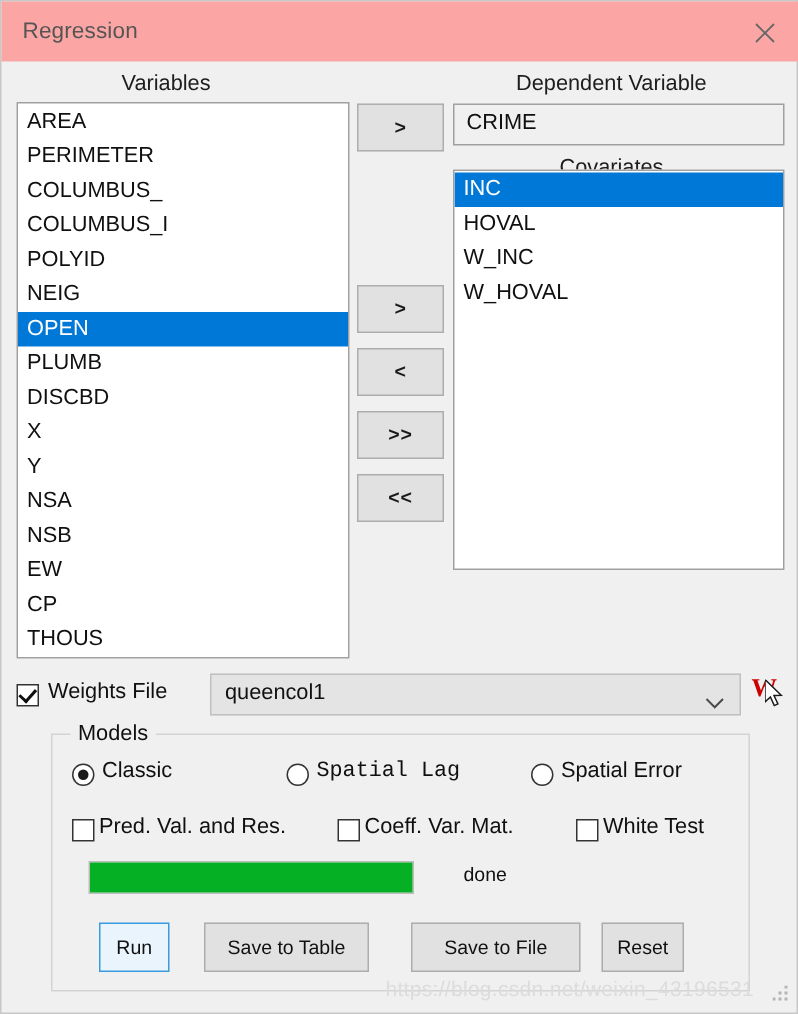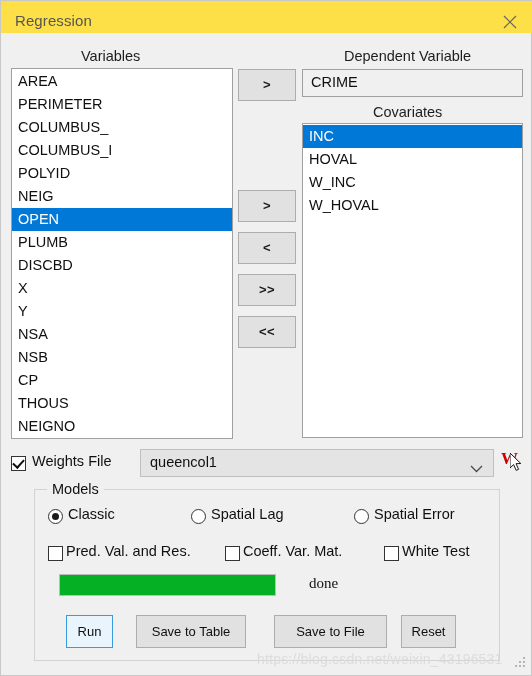--- a/index.html
+++ b/index.html
@@ -24,22 +24,22 @@
     background: #f0f0f0;
     border: 1px solid #c8c8c8;
     box-sizing: border-box;
   }
 
   
   #titlebar {
     position: absolute;
     left: 0; top: 0;
     width: 532px;
-    height: 32px;
-    background: #fde047;
+    height: 40px;
+    background: #fca5a5;
     box-sizing: border-box;
   }
   #title-text {
     position: absolute;
     left: 14px;
     top: 11px;
     font-size: 15px;
     color: #555555;
     letter-spacing: 0.1px;
   }
@@ -210,23 +210,22 @@
     border: 1px solid #bcbcbc;
     box-sizing: border-box;
   }
   #progress-fill {
     height: 100%;
     background: #06b025;
   }
   #progress-status {
     position: absolute;
     left: 308px; top: 574px;
-    font-size: 15px;
-    color: #101010;
-    font-family: Liberation Serif, serif;
+    font-size: 13px;
+    color: #101010;
   }
 
   
   .action-btn {
     position: absolute;
     top: 614px;
     height: 33px;
     background: #e1e1e1;
     border: 1px solid #adadad;
     box-sizing: border-box;
@@ -278,40 +277,41 @@
       <div class="listitem">COLUMBUS_I</div>
       <div class="listitem">POLYID</div>
       <div class="listitem">NEIG</div>
       <div class="listitem selected">OPEN</div>
       <div class="listitem">PLUMB</div>
       <div class="listitem">DISCBD</div>
       <div class="listitem">X</div>
       <div class="listitem">Y</div>
       <div class="listitem">NSA</div>
       <div class="listitem">NSB</div>
+      <div class="listitem">EW</div>
       <div class="listitem">CP</div>
       <div class="listitem">THOUS</div>
       <div class="listitem">NEIGNO</div>
     </div>
 
   <div id="transfer-buttons">
       <div class="xfer-btn" style="top: 68px;">&gt;</div>
       <div class="xfer-btn" style="top: 189px;">&gt;</div>
       <div class="xfer-btn" style="top: 231px;">&lt;</div>
       <div class="xfer-btn" style="top: 273px;">&gt;&gt;</div>
       <div class="xfer-btn" style="top: 315px;">&lt;&lt;</div>
     </div>
 
   <div class="section-label" style="left:343px; top:47px;">Dependent Variable</div>
   <div id="dep-var-box">
     <div id="dep-var-value">CRIME</div>
   </div>
 
   <div class="section-label" style="left:372px; top:103px;">Covariates</div>
-  <div class="listbox" id="covariates-list" style="left:301px; top:122px; width:221px; height:315px;">
+  <div class="listbox" id="covariates-list" style="left:301px; top:112px; width:221px; height:267px;">
       <div class="listitem selected">INC</div>
       <div class="listitem">HOVAL</div>
       <div class="listitem">W_INC</div>
       <div class="listitem">W_HOVAL</div>
     </div>
 
   <div id="weights-row">
     <div class="chk checked" id="weights-chk" style="left:10px; top:5px;"></div>
     <div class="chk-label" style="left:31px; top:2px;">Weights File</div>
   </div>
@@ -330,21 +330,21 @@
     </svg>
   </span>
 
   <div id="models-group"></div>
   <div id="models-legend">Models</div>
 
   <div id="models-radios">
       <div class="radio checked" style="left: 47px; top: 508px; position: absolute;"></div>
       <div class="chk-label" style="left: 67px; top: 505px;">Classic</div>
       <div class="radio" style="left: 190px; top: 508px; position: absolute;"></div>
-      <div class="chk-label" style="left: 210px; top: 505px;">Spatial Lag</div>
+      <div class="chk-label" style="left: 210px; top: 505px; font-family: Liberation Mono, monospace;">Spatial Lag</div>
       <div class="radio" style="left: 353px; top: 508px; position: absolute;"></div>
       <div class="chk-label" style="left: 373px; top: 505px;">Spatial Error</div>
     </div>
   <div id="models-checkboxes">
       <div class="chk" style="left: 47px; top: 545px;"></div>
       <div class="chk-label" style="left: 65px; top: 542px;">Pred. Val. and Res.</div>
       <div class="chk" style="left: 224px; top: 545px;"></div>
       <div class="chk-label" style="left: 242px; top: 542px;">Coeff. Var. Mat.</div>
       <div class="chk" style="left: 383px; top: 545px;"></div>
       <div class="chk-label" style="left: 401px; top: 542px;">White Test</div>

